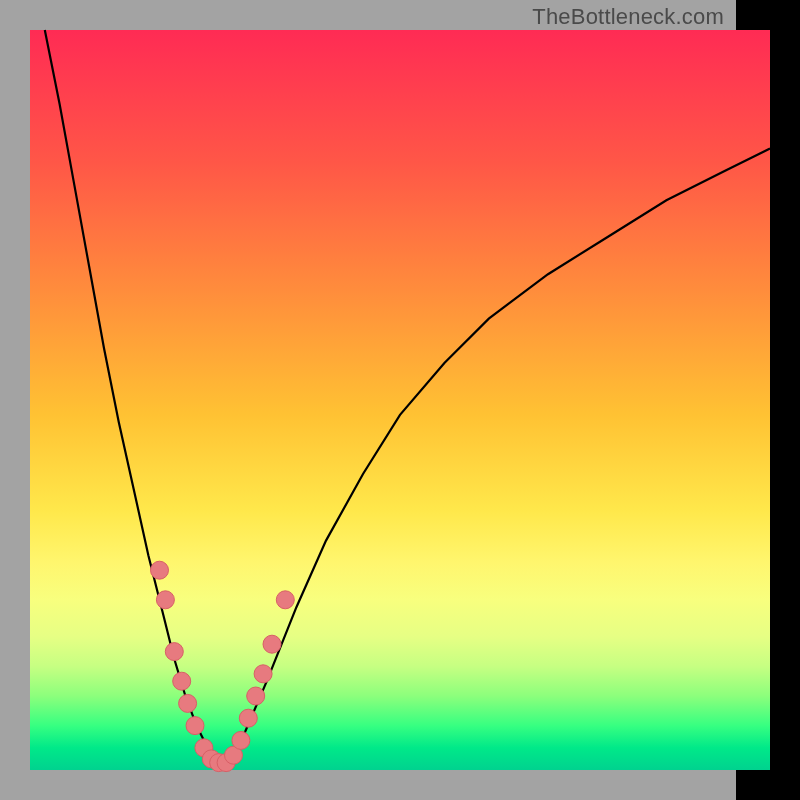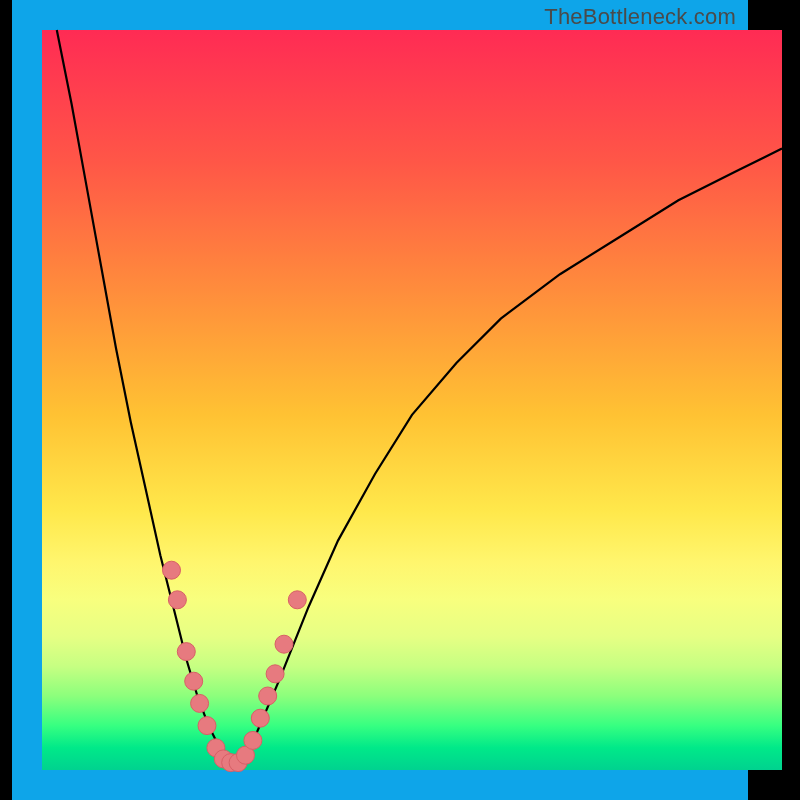--- a/index.html
+++ b/index.html
@@ -6,25 +6,25 @@
     margin: 0;
     padding: 0;
     width: 800px;
     height: 800px;
     overflow: hidden;
     background: #000;
     font-family: Arial, Helvetica, sans-serif;
   }
   .frame {
     position: absolute;
-    left: 12px;
+    left: 0;
     top: 0;
     width: 736px;
     height: 800px;
-    background: #0ea5e9;
+    background: #a3a3a3;
   }
   .plot {
     position: absolute;
     left: 30px;
     top: 30px;
     width: 740px;
     height: 740px;
     background: linear-gradient(to bottom,
       #ff2b54 0%,
       #ff5747 18%,

